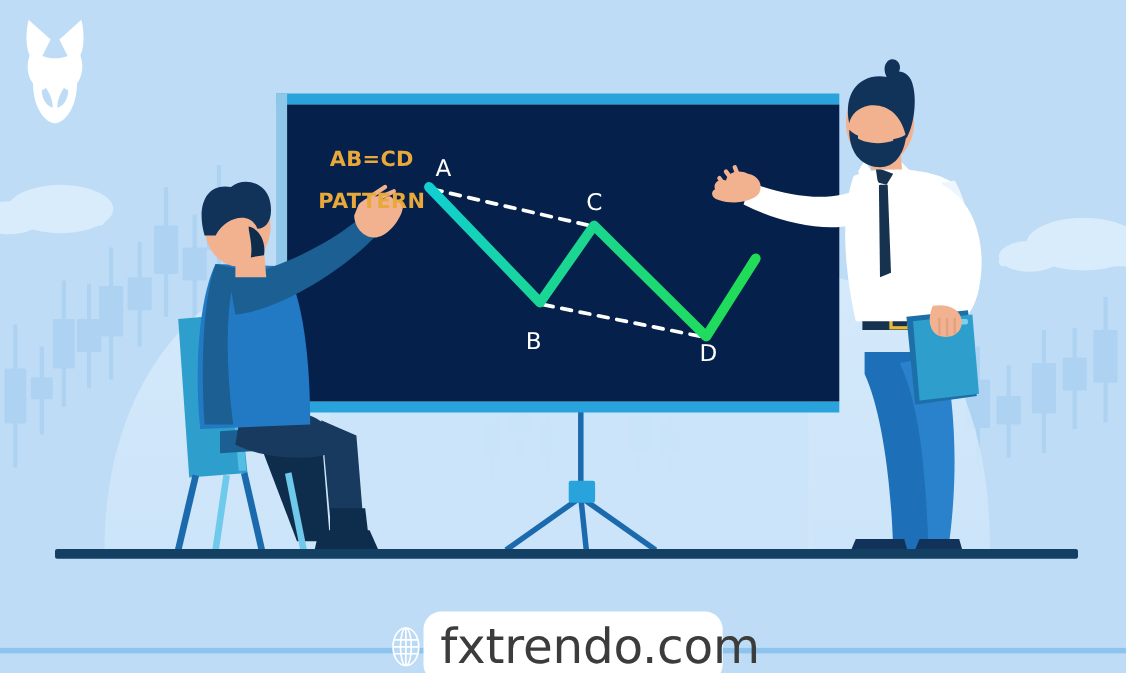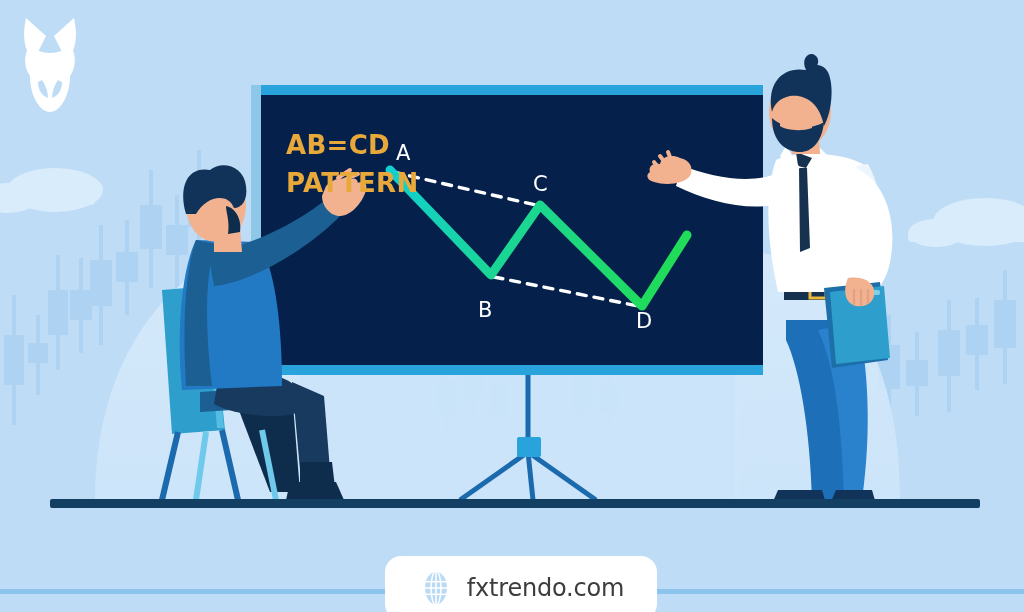--- a/index.html
+++ b/index.html
@@ -18,21 +18,21 @@
   }
   #svg-scene { position: absolute; inset: 0; width: 1024px; height: 612px; display: block; }
 
   
   .board-title {
     position: absolute;
     left: 286px; top: 117px;
     width: 104px;
     text-align: center;
     color: #e8a93a;
-    font-size: 26px;
+    font-size: 19px;
     font-weight: 700;
     line-height: 19px;
     letter-spacing: 0.3px;
     white-space: pre-line;
     font-family: "DejaVu Sans", sans-serif;
   }
   .pt-label {
     position: absolute;
     color: #ffffff;
     font-size: 21px;
@@ -52,21 +52,21 @@
     width: 272px; height: 64px;
     background: #ffffff;
     border-radius: 16px;
     display: flex;
     align-items: center;
     justify-content: center;
     gap: 13px;
   }
   #footer-pill .globe { width: 36px; height: 36px; flex: 0 0 auto; display: block; }
   #footer-text {
-    font-size: 24px;
+    font-size: 44px;
     color: #3c3c3c;
     font-weight: 400;
     letter-spacing: -0.2px;
     font-family: "DejaVu Sans", sans-serif;
   }
 </style>
 </head>
 <body>
 
 <div id="stage">

